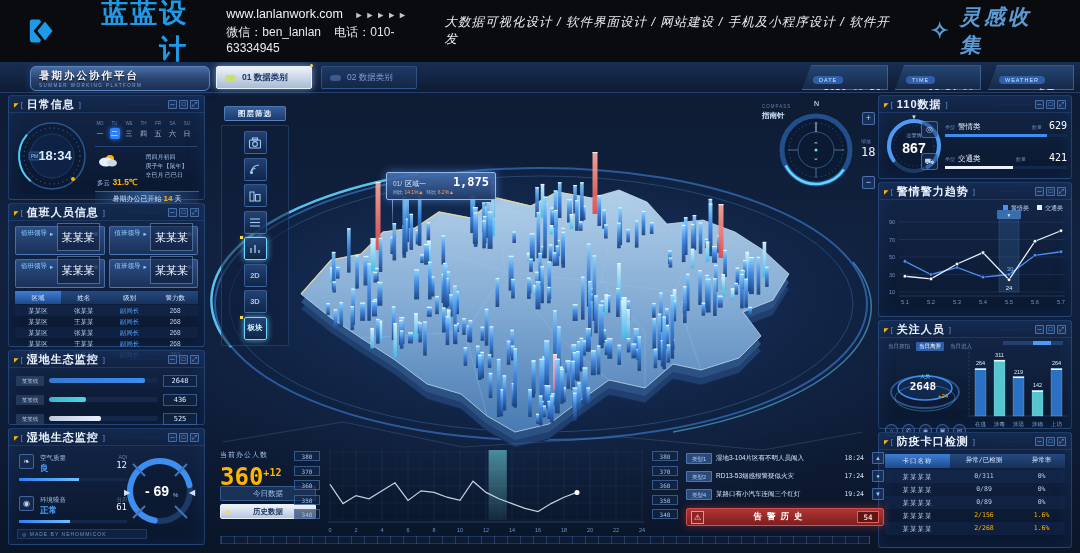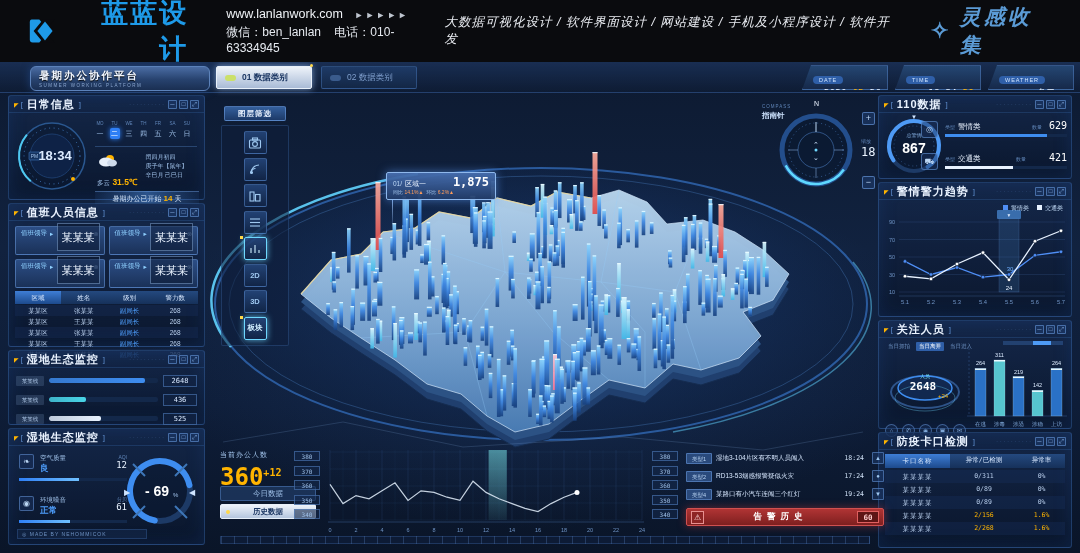--- a/index.html
+++ b/index.html
@@ -1543,17 +1543,17 @@
         </div>
         <div class="arow">
           <span class="tag">类型4</span>
           <span class="tx">某路口有小汽车连闯三个红灯</span>
           <span class="tm">19:24</span>
         </div>
       </div>
     <div class="alarmbar">
       <span class="wic">⚠</span>
       <span class="tt">告警历史</span>
-      <span class="ct">60</span>
+      <span class="ct">54</span>
     </div>
     <div class="timeline"></div>
   </div>
 </div>
 
 </body></html>

